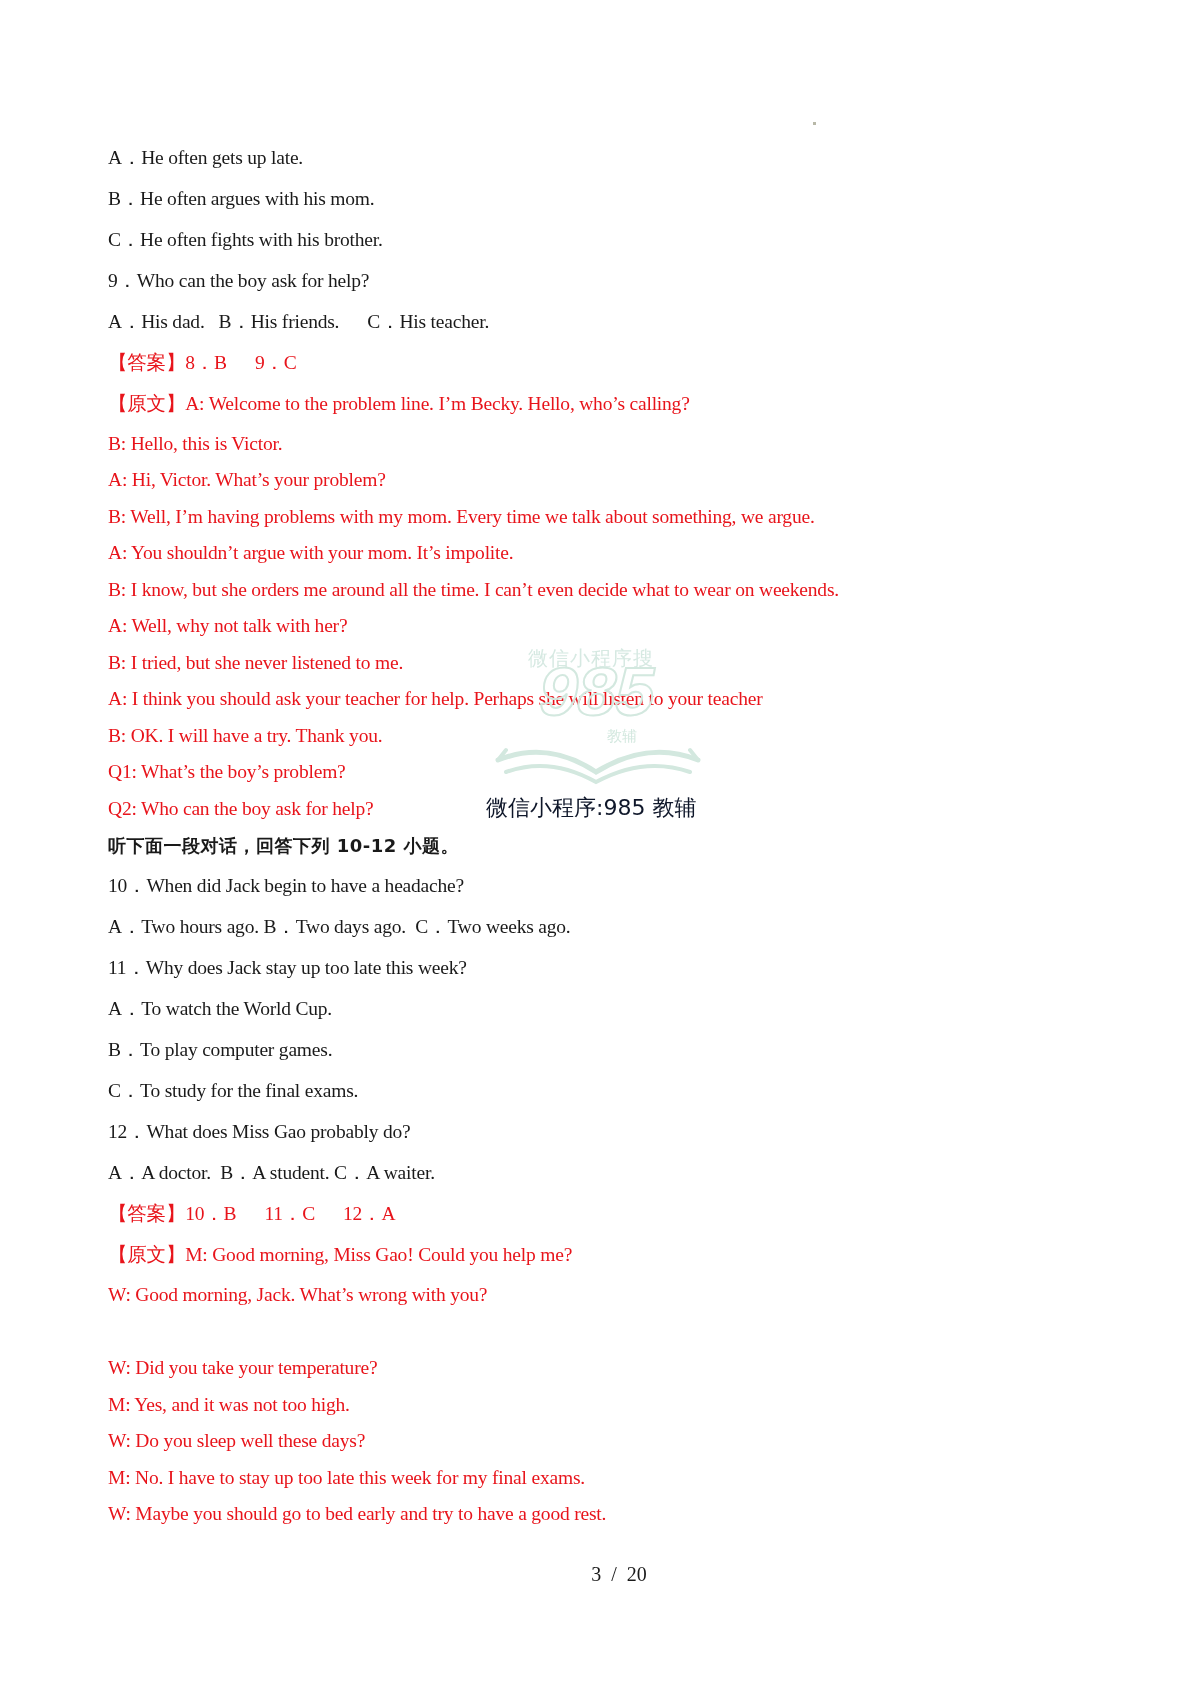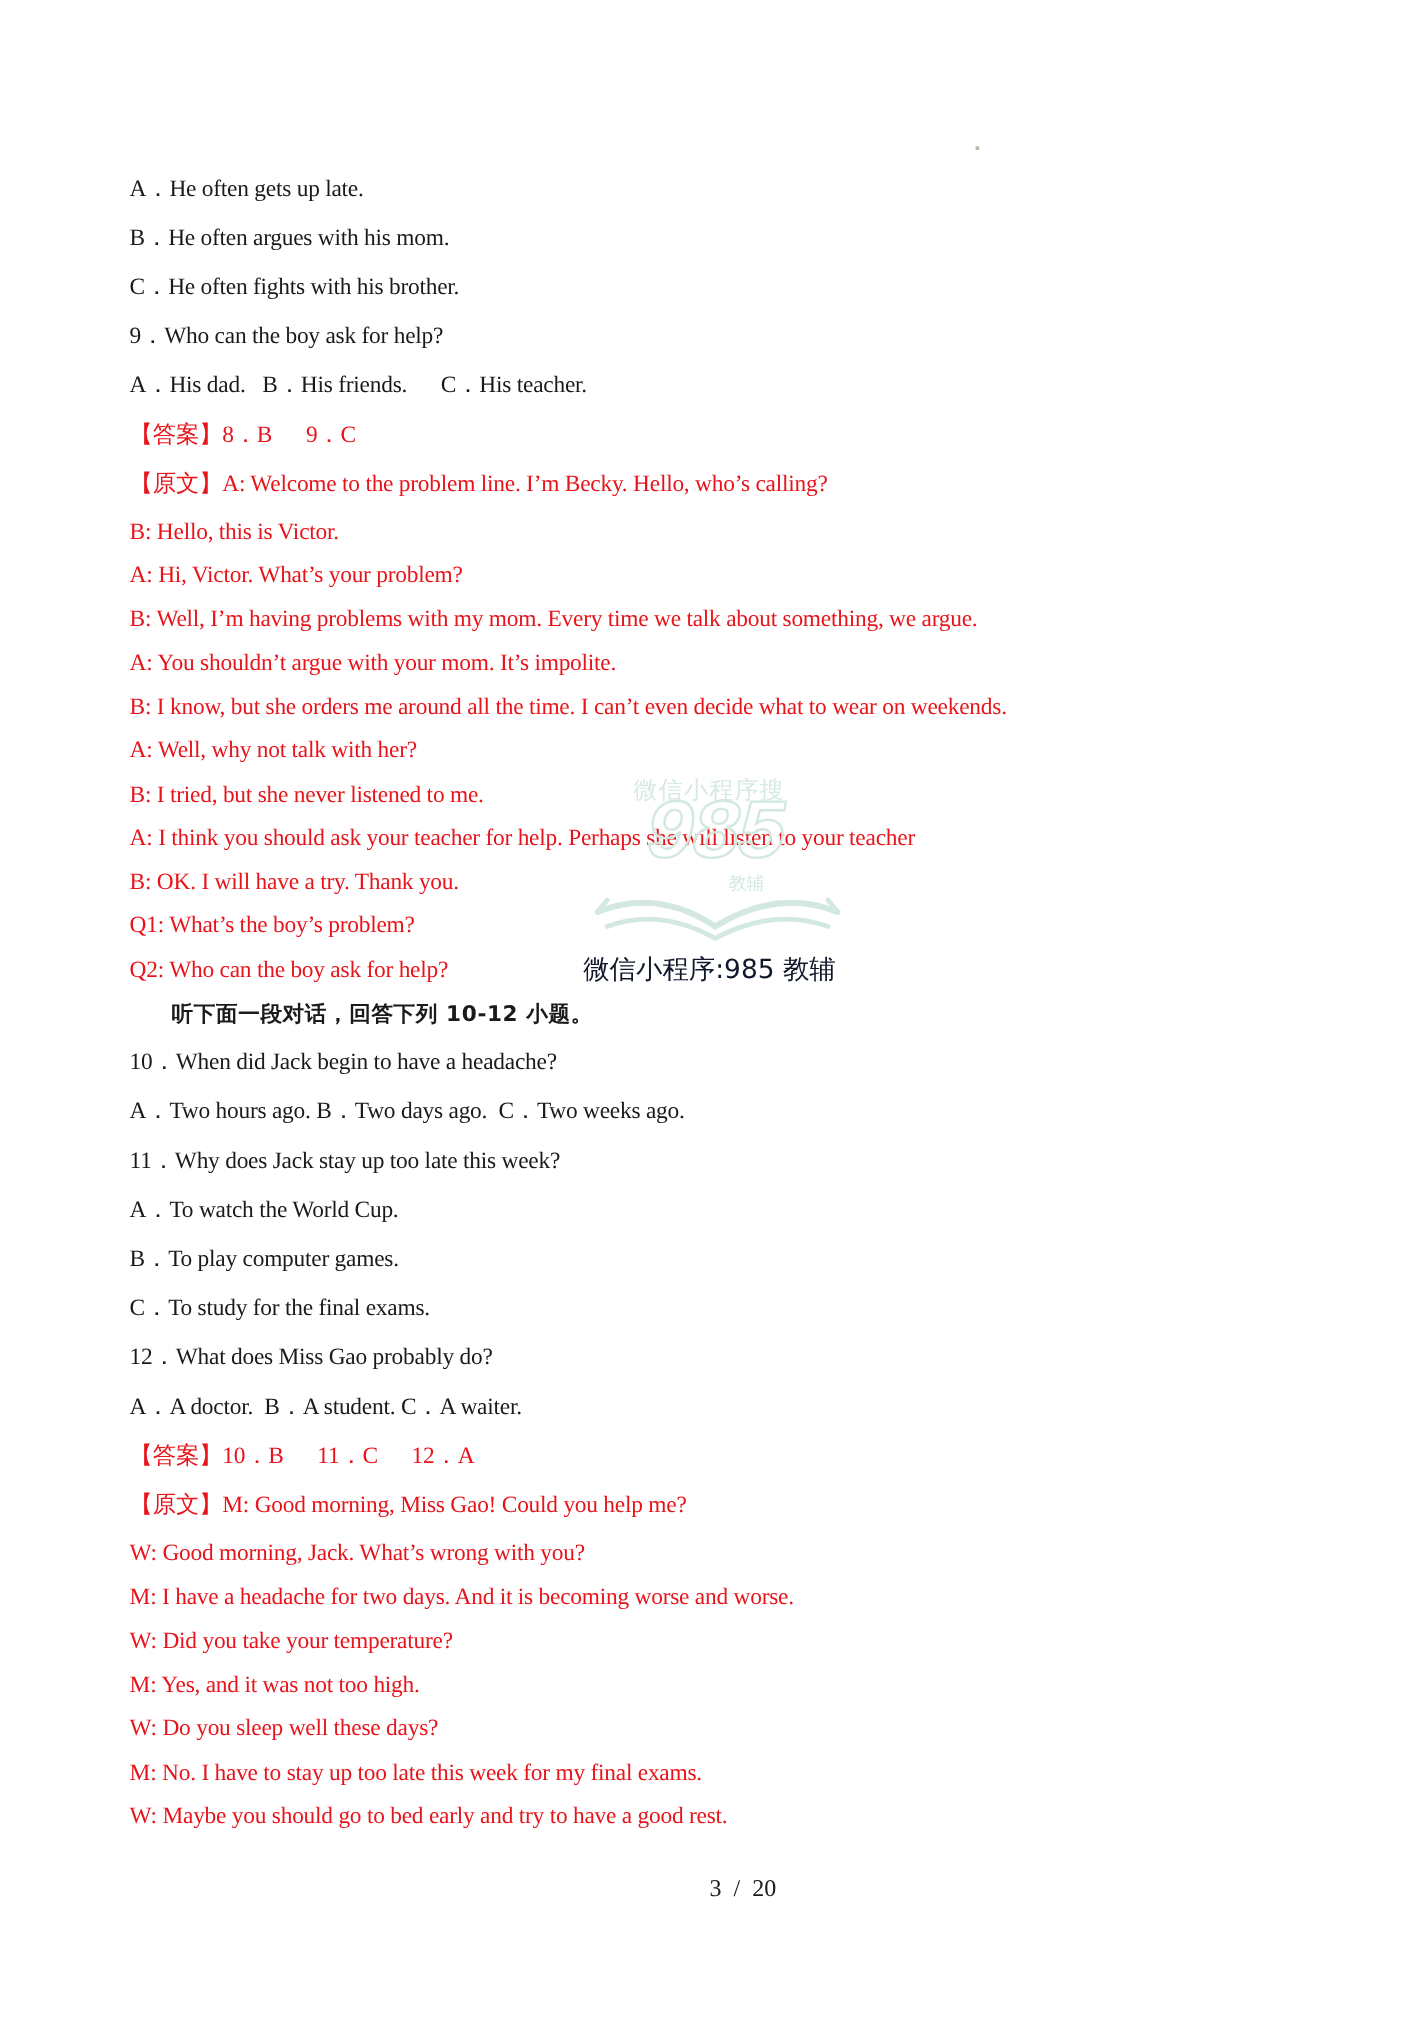--- a/index.html
+++ b/index.html
@@ -3,21 +3,21 @@
   <meta charset="utf-8">
   <style>
     html, body { margin: 0; padding: 0; background: #ffffff; }
     body { width: 1190px; height: 1683px; position: relative; overflow: hidden;
            font-family: "Liberation Serif", "DejaVu Serif", serif; color: #1a1a1a; }
     .page { position: absolute; left: 0; top: 0; width: 1080px; height: 1683px; }
     .mark { position: absolute; left: 813px; top: 122px; width: 3px; height: 3px; background: #b8b8a8; }
     .line { position: absolute; left: 108px; font-size: 19.5px; line-height: 24px; white-space: pre; letter-spacing: -0.2px; }
     .red { color: #e8141b; }
     .black { color: #1a1a1a; }
-    .bold-cn { font-family: "DejaVu Sans", sans-serif; font-weight: bold; font-size: 18px; letter-spacing: 0.5px; margin-left: 35px; }
+    .bold-cn { font-family: "DejaVu Sans", sans-serif; font-weight: bold; font-size: 18px; letter-spacing: 0.5px; }
     .footer { position: absolute; left: 0; width: 1190px; top: 1563px; text-align: center;
               font-size: 20px; color: #1a1a1a; white-space: pre; padding-left: 24px; }
     .watermark { position: absolute; left: 488px; top: 645px; width: 220px; height: 180px; pointer-events: none; }
     .wm-top { position: absolute; left: 40px; top: 0; font-family: "DejaVu Sans", sans-serif; font-size: 20px; color: #d6e9e2; letter-spacing: 1px; }
     .wm-num { position: absolute; left: 50px; top: 12px; font-family: Liberation Mono, monospace; font-weight: bold; font-size: 70px; color: transparent;
               -webkit-text-stroke: 2px #d3e8df; letter-spacing: -4px; font-style: italic; text-align: center; }
     .wm-sub { position: absolute; left: 90px; top: 82px; font-family: "DejaVu Sans", sans-serif; font-size: 15px; color: #d3e8df; margin-left: 29px; }
     .wm-book { position: absolute; left: 0; top: 85px; width: 220px; height: 60px; }
     .wm-bottom { position: absolute; left: -2px; top: 148px; font-family: "DejaVu Sans", sans-serif; font-size: 22px; color: #0f172a; white-space: pre; }
   </style>
@@ -60,21 +60,20 @@
   <div class="line black" style="top:1038px">B．To play computer games.</div>
   <div class="line black" style="top:1079px">C．To study for the final exams.</div>
 
   <div class="line black" style="top:1120px">12．What does Miss Gao probably do?</div>
   <div class="line black" style="top:1161px">A．A doctor.  B．A student. C．A waiter.</div>
 
   <div class="line red" style="top:1202px"><span>【答案】</span><span>10．B      11．C      12．A</span></div>
 
   <div class="line red" style="top:1243px"><span>【原文】</span><span>M: Good morning, Miss Gao! Could you help me?</span></div>
   <div class="line red" style="top:1283px">W: Good morning, Jack. What’s wrong with you?</div>
-  <div class="line red" style="top:1320px">M: I have a headache for two days. And it is becoming worse and worse.</div>
   <div class="line red" style="top:1356px">W: Did you take your temperature?</div>
   <div class="line red" style="top:1393px">M: Yes, and it was not too high.</div>
   <div class="line red" style="top:1429px">W: Do you sleep well these days?</div>
   <div class="line red" style="top:1466px">M: No. I have to stay up too late this week for my final exams.</div>
   <div class="line red" style="top:1502px">W: Maybe you should go to bed early and try to have a good rest.</div>
 
   <div class="watermark">
     <div class="wm-top">微信小程序搜</div>
     <div class="wm-num">985</div>
     <div class="wm-sub">教辅</div>

